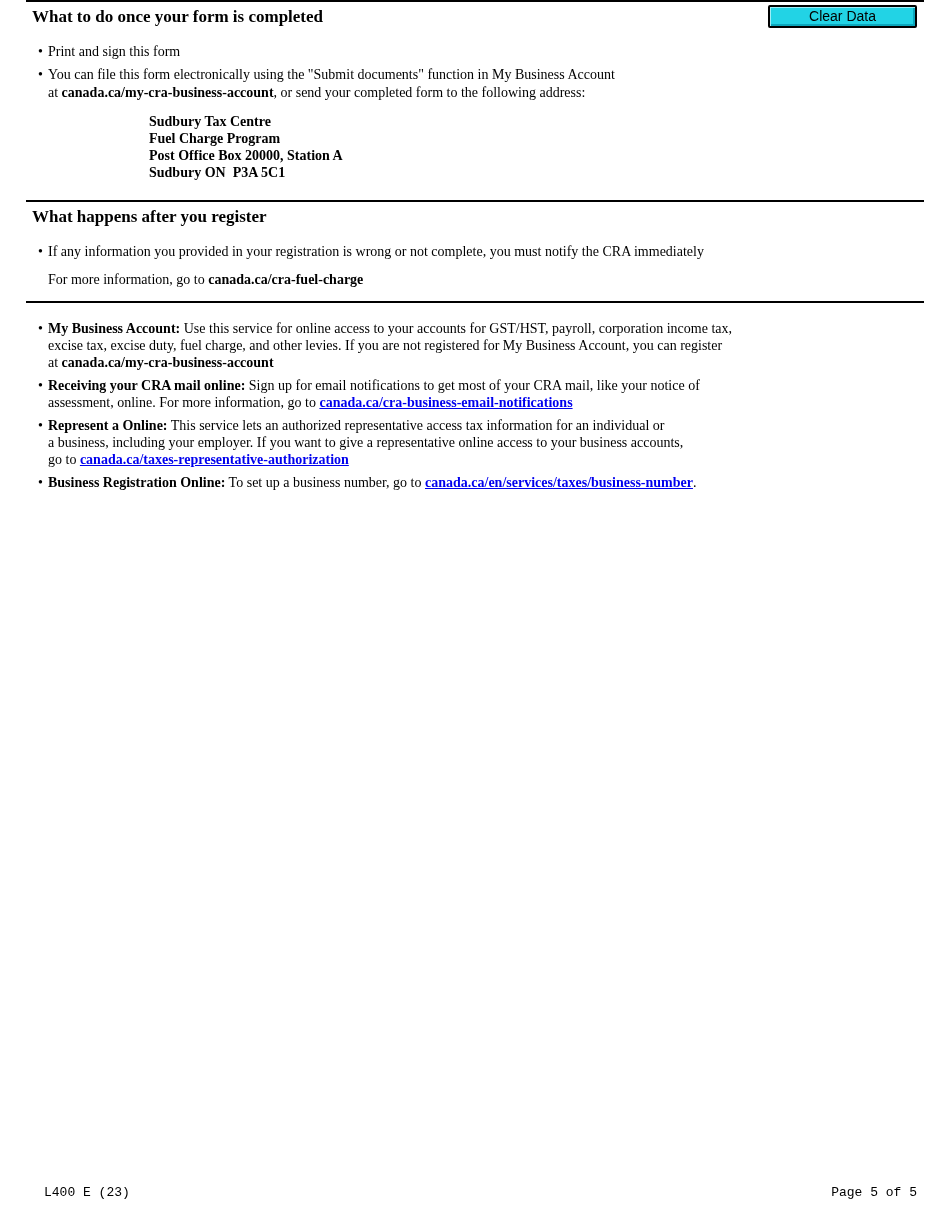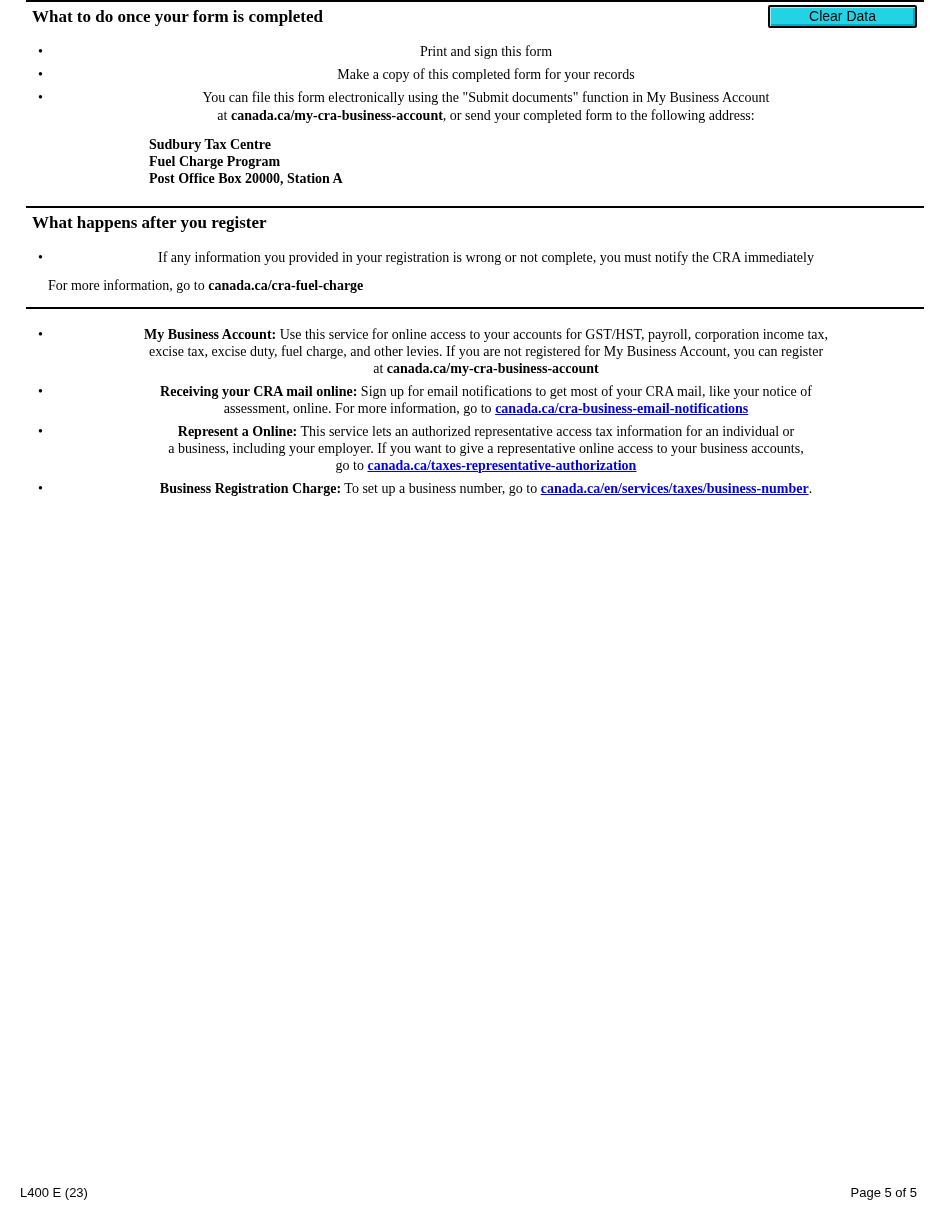--- a/index.html
+++ b/index.html
@@ -45,21 +45,21 @@
     font-weight: bold;
   }
   h2.h3x { margin-top: 10px; }
   ul {
     list-style: none;
     margin-left: 22px;
     margin-top: 16px;
     line-height: 18px;
   }
   ul.lh17 { line-height: 17px; margin-top: 17px; }
-  li { position: relative; margin-bottom: 5px; white-space: nowrap; text-align: center; }
+  li { position: relative; margin-bottom: 5px; white-space: nowrap; }
   ul.lh17 li { margin-bottom: 6px; }
   li::before {
     content: "\2022";
     position: absolute;
     left: -10px;
     top: 0;
   }
   .address {
     margin-left: 123px;
     margin-top: 11px;
@@ -75,68 +75,68 @@
   p.more-info { margin-top: 10px; }
   p.closing { margin-top: 12px; }
   .b { font-weight: bold; }
   a.link, a.link:visited {
     color: var(--link-blue, #0000ee);
     font-weight: bold;
     text-decoration: underline;
   }
   .footer {
     position: absolute;
-    left: 20px;
+    left: 44px;
     right: 33px;
     top: 1185px;
     display: flex;
     justify-content: space-between;
     font-size: 13px;
     line-height: 15px;
+    font-family: Liberation Mono, monospace;
   }
 </style>
 </head>
 <body>
 
 <div class="page">
 
   <button class="clear-btn" type="button">Clear Data</button>
 
   <div class="content">
 
     <div class="rule r1"></div>
 
     <section>
       <h2>What to do once your form is completed</h2>
       <ul>
           <li><span>Print and sign this form</span></li>
-          <li><span>Make a copy of this completed form for your records</span></li>
           <li><span>You can file this form electronically using the "Submit documents" function in My Business Account</span><br><span>at </span><span class="b">canada.ca/my-cra-business-account</span><span>, or send your completed form to the following address:</span></li>
         </ul>
-      <div class="address"><div>Sudbury Tax Centre</div><div>Fuel Charge Program</div><div>Post Office Box 20000, Station A</div></div>
+      <div class="address"><div>Sudbury Tax Centre</div><div>Fuel Charge Program</div><div>Post Office Box 20000, Station A</div><div>Sudbury ON  P3A 5C1</div></div>
     </section>
 
     <div class="rule r2"></div>
 
     <section>
       <h2>What happens after you register</h2>
       <ul>
           <li><span>If any information you provided in your registration is wrong or not complete, you must notify the CRA immediately</span></li>
         </ul>
       <p class="para more-info"><span>For more information, go to </span><span class="b">canada.ca/cra-fuel-charge</span></p>
     </section>
 
     <div class="rule r3"></div>
 
     <section>
       <ul class="lh17">
           <li><span class="b">My Business Account:</span><span> Use this service for online access to your accounts for GST/HST, payroll, corporation income tax,</span><br><span>excise tax, excise duty, fuel charge, and other levies. If you are not registered for My Business Account, you can register</span><br><span>at </span><span class="b">canada.ca/my-cra-business-account</span></li>
           <li><span class="b">Receiving your CRA mail online:</span><span> Sign up for email notifications to get most of your CRA mail, like your notice of</span><br><span>assessment, online. For more information, go to </span><a class="link" href="#">canada.ca/cra-business-email-notifications</a></li>
           <li><span class="b">Represent a Online:</span><span> This service lets an authorized representative access tax information for an individual or</span><br><span>a business, including your employer. If you want to give a representative online access to your business accounts,</span><br><span>go to </span><a class="link" href="#">canada.ca/taxes-representative-authorization</a></li>
-          <li><span class="b">Business Registration Charge:</span><span> To set up a business number, go to </span><a class="link" href="#">canada.ca/en/services/taxes/business-number</a><span>.</span></li>
+          <li><span class="b">Business Registration Online:</span><span> To set up a business number, go to </span><a class="link" href="#">canada.ca/en/services/taxes/business-number</a><span>.</span></li>
         </ul>
     </section>
 
   </div>
 
   <div class="footer">
     <span>L400 E (23)</span>
     <span>Page 5 of 5</span>
   </div>
 

